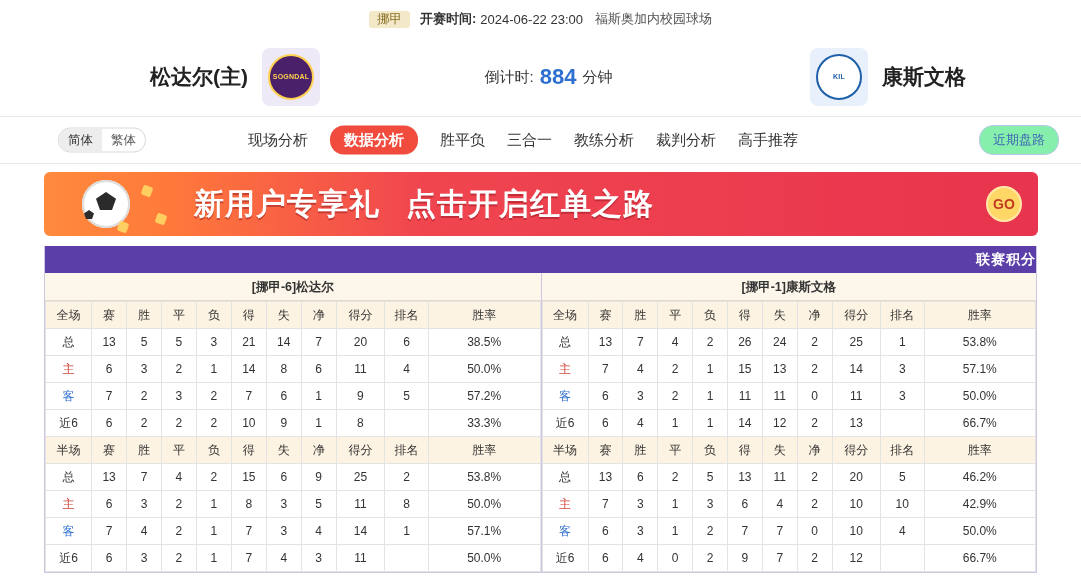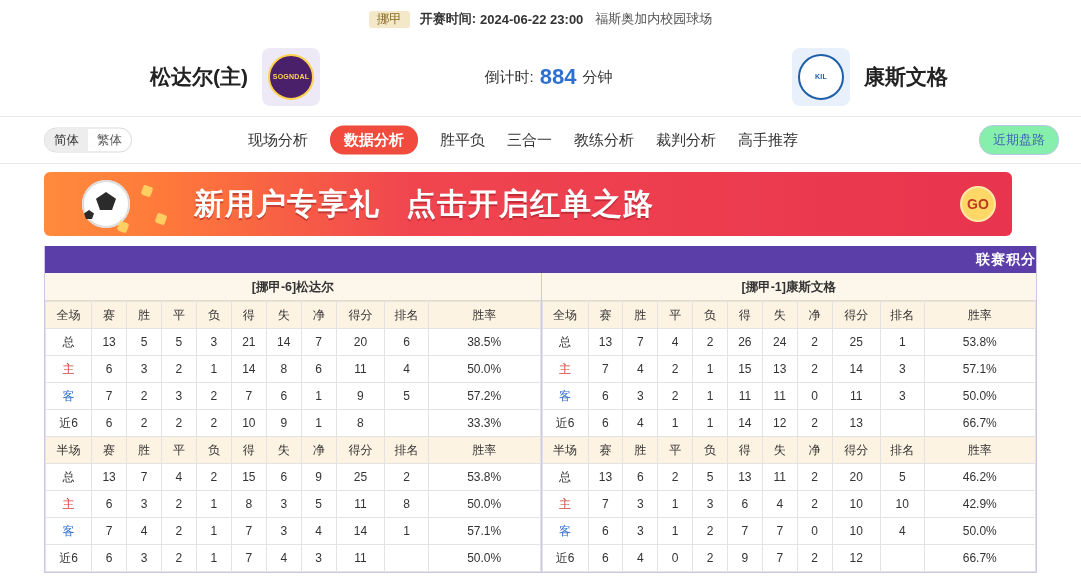--- a/index.html
+++ b/index.html
@@ -17,35 +17,35 @@
     height: 38px;
     display: flex; align-items: center; justify-content: center;
     font-size: 13px; color: #333;
   }
   .league-badge {
     background: #f3e9c9; color: #8a6d23;
     border-radius: 3px; padding: 0 8px; font-size: 12.5px;
     margin-right: 10px;
   }
   .kick-label { font-weight: bold; color: #333; }
-  .kick-time { font-weight: bold; color: #333; margin-left: 4px; }
+  .kick-time { font-weight: normal; color: #333; margin-left: 4px; }
   .venue { color: #555; margin-left: 12px; font-size: 13px; }
 
   
   .teamrow {
     height: 78px;
     display: flex; align-items: center;
     position: relative;
   }
   .team-left {
     position: absolute; left: 150px; top: 0; height: 78px;
     display: flex; align-items: center; gap: 14px;
   }
   .team-right {
-    position: absolute; left: 772px; top: 0; height: 78px;
+    position: absolute; left: 790px; top: 0; height: 78px;
     display: flex; align-items: center; gap: 14px; padding-left: 20px;
   }
   .team-name {
     font-size: 21px; font-weight: bold; color: #222;
   }
   .crest {
     width: 58px; height: 58px; border-radius: 8px;
     display:flex; align-items:center; justify-content:center;
     position: relative;
   }
@@ -69,21 +69,21 @@
     color:#2f6fd0; font-weight:bold; font-size:22px; margin:0 6px;
   }
 
   
   .nav {
     height: 48px; border-top:1px solid #e9e9e9; border-bottom:1px solid #e9e9e9;
     display:flex; align-items:center; position:relative;
     background:#fff;
   }
   .langtoggle {
-    position:absolute; left:44px; top:50%; transform:translateY(-50%);
+    position:absolute; left:58px; top:50%; transform:translateY(-50%);
     display:flex; border:1px solid #d9d9d9; border-radius:12px; overflow:hidden;
     font-size:12.5px; background:#fff;
   }
   .langtoggle span { padding:3px 9px; color:#555; }
   .langtoggle span.active { background:#ededed; color:#333; }
   .navitems {
     position:absolute; left:248px; top:50%; transform:translateY(-50%);
     display:flex; align-items:center; gap:22px;
   }
   .navitem { font-size:15px; color:#333; white-space:nowrap; }
@@ -92,21 +92,21 @@
     padding:5px 14px; font-weight:bold;
   }
   .recent-btn {
     position:absolute; right:22px; top:50%; transform:translateY(-50%);
     border:1px solid #b9c8e8; color:#4069b5; border-radius:14px;
     font-size:13px; padding:5px 13px; background:#86efac;font-family:Liberation Mono, monospace;
   }
 
   
   .banner {
-    margin: 8px 69px 0 44px;
+    margin: 8px 43px 0 44px;
     height: 64px; border-radius: 6px;
     background: linear-gradient(90deg,#ff8a3d 0%, #ff7a3a 12%, #f0454f 38%, #e8344e 100%);
     position: relative; overflow:hidden;
     display:flex; align-items:center;
   }
   .banner .ball {
     position:absolute; left:38px; top:8px;
     width:48px; height:48px; border-radius:50%;
     background:#fff;
     box-shadow: inset 0 0 0 2px #ddd;

